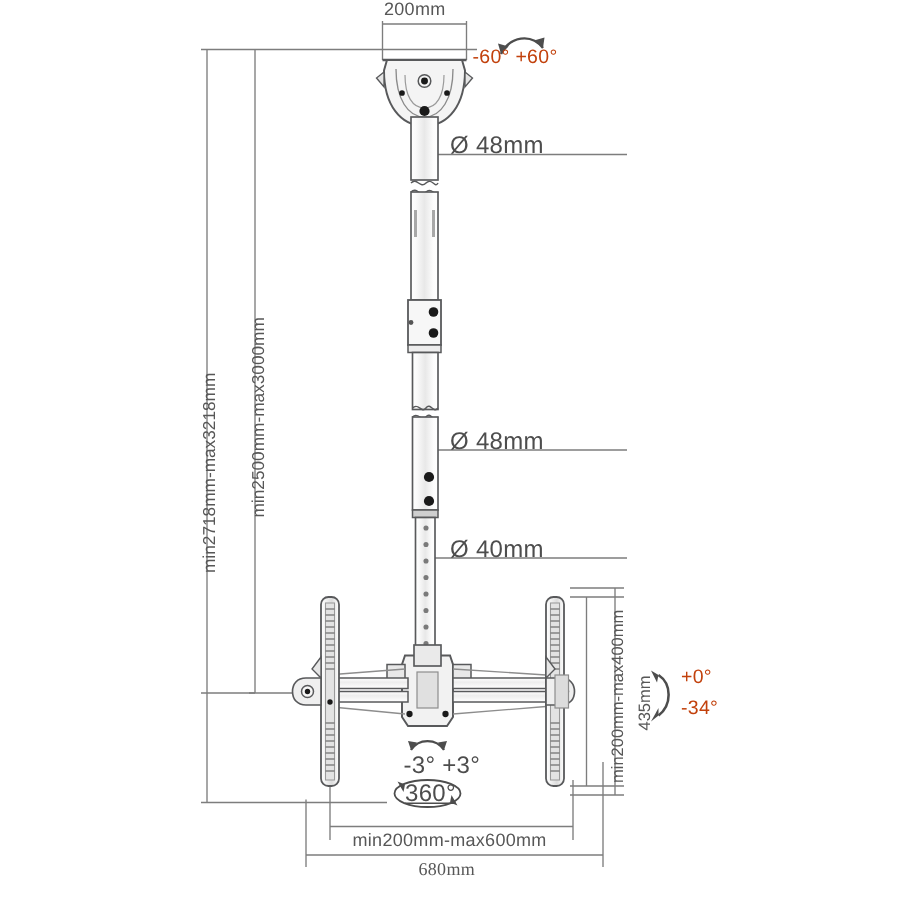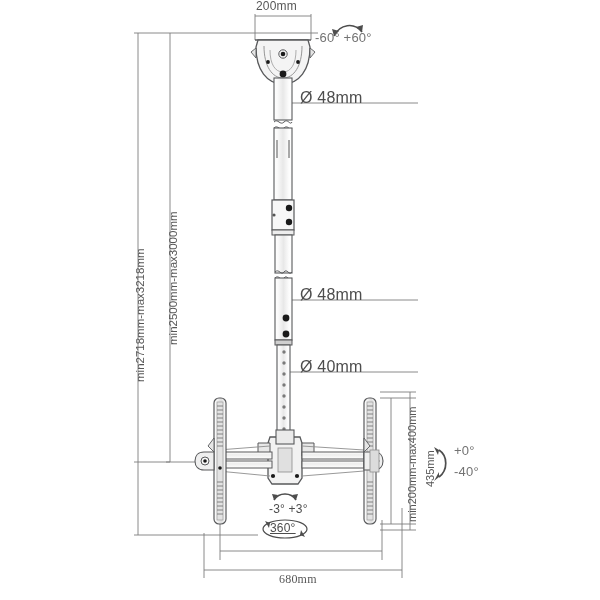--- a/index.html
+++ b/index.html
@@ -28,22 +28,22 @@
   }
   .lbl {
     position: absolute;
     font-family: "Liberation Sans", sans-serif;
     color: #555555;
     white-space: nowrap;
     letter-spacing: 0.2px;
   }
   .lbl-dim { font-size: 12px; color: #575757; }
   .lbl-dia { font-size: 16px; color: #4d4d4d; }
-  .lbl-ang { font-size: 13px; color: #737373; }
-  .lbl-rot { font-size: 12px; color: #4d4d4d; }
+  .lbl-ang { font-size: 13px; color: #c2410c; }
+  .lbl-rot { font-size: 16px; color: #4d4d4d; }
   .vert-label {
     position: absolute;
     font-size: 11.5px;
     color: #575757;
     white-space: nowrap;
     transform-origin: 0 0;
     transform: rotate(-90deg);
   }
   .vert-label-r {
     position: absolute;
@@ -302,18 +302,19 @@
   <div class="lbl lbl-rot" style="left:251px; top:502px;">-3° +3°</div>
 
   <div class="lbl lbl-rot" style="left:252px; top:521px;text-decoration:underline;">360°</div>
 
   <div class="vert-label-r" style="left:388px; top:522px;">min200mm-max400mm</div>
 
   <div class="vert-label-r" style="left:406px; top:487px;">435mm</div>
 
   <div class="lbl lbl-ang" style="left:436px; top:443px;">+0°</div>
 
-  <div class="lbl lbl-ang" style="left:436px; top:464px;">-40°</div>
-
+  <div class="lbl lbl-ang" style="left:436px; top:464px;">-34°</div>
+
+  <div class="lbl lbl-dim" style="left:217px; top:553px;">min200mm-max600mm</div>
 
   <div class="lbl lbl-dim" style="left:261px; top:572px;font-family:Liberation Serif, serif;">680mm</div>
 
 </div>
 
 </body></html>

